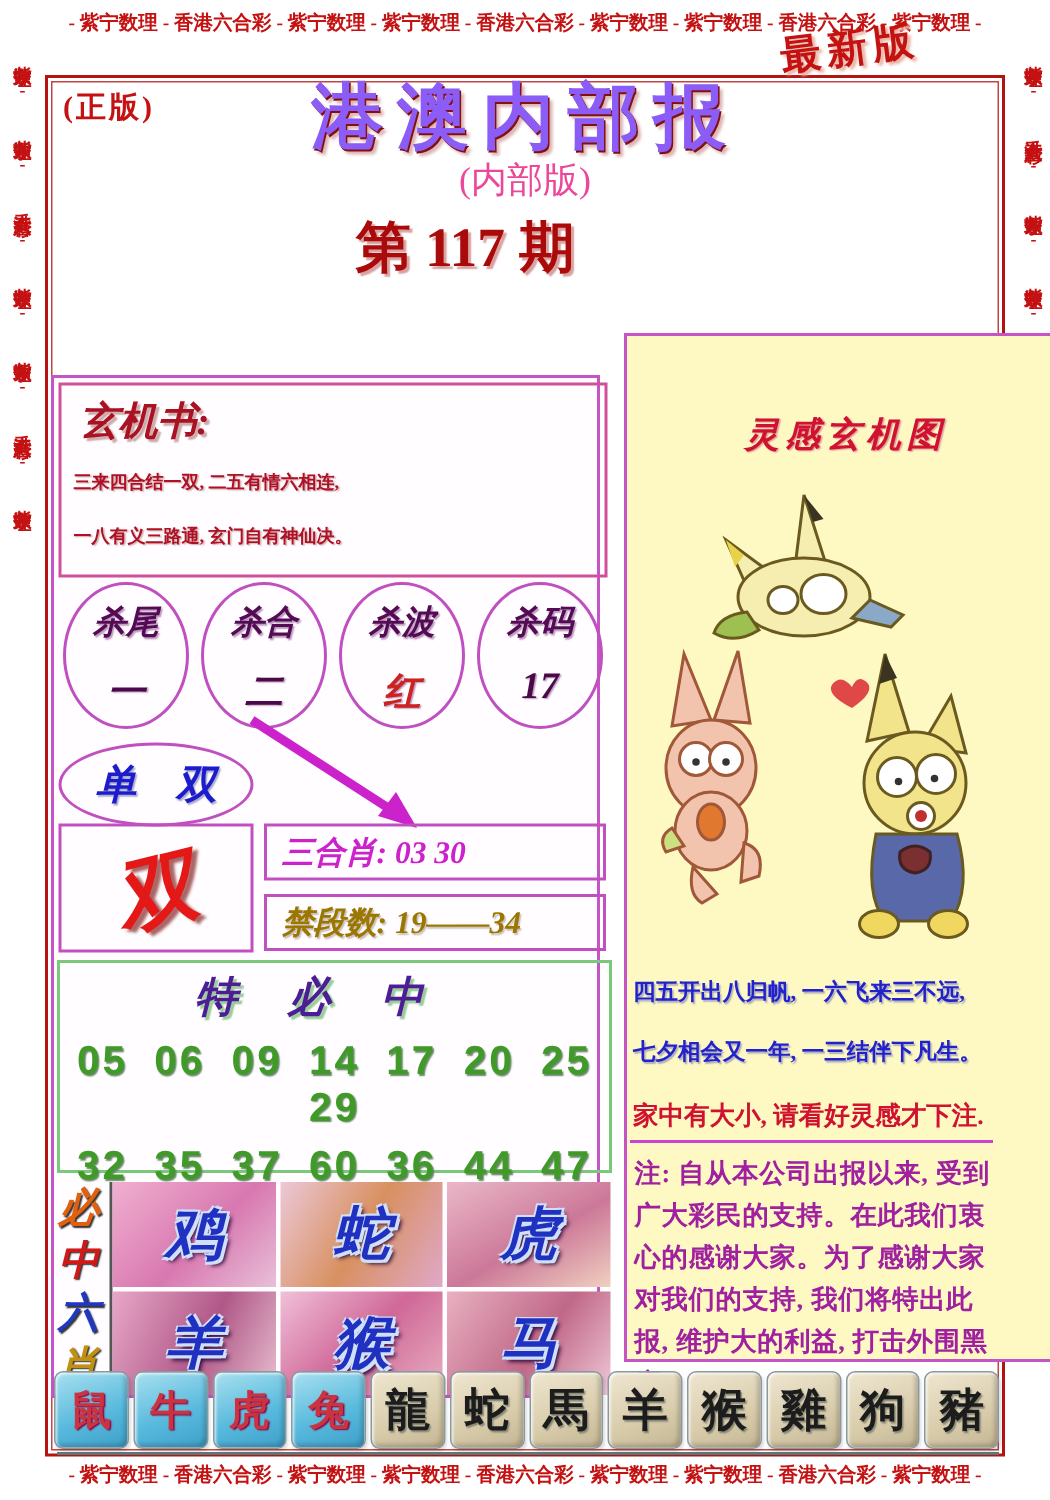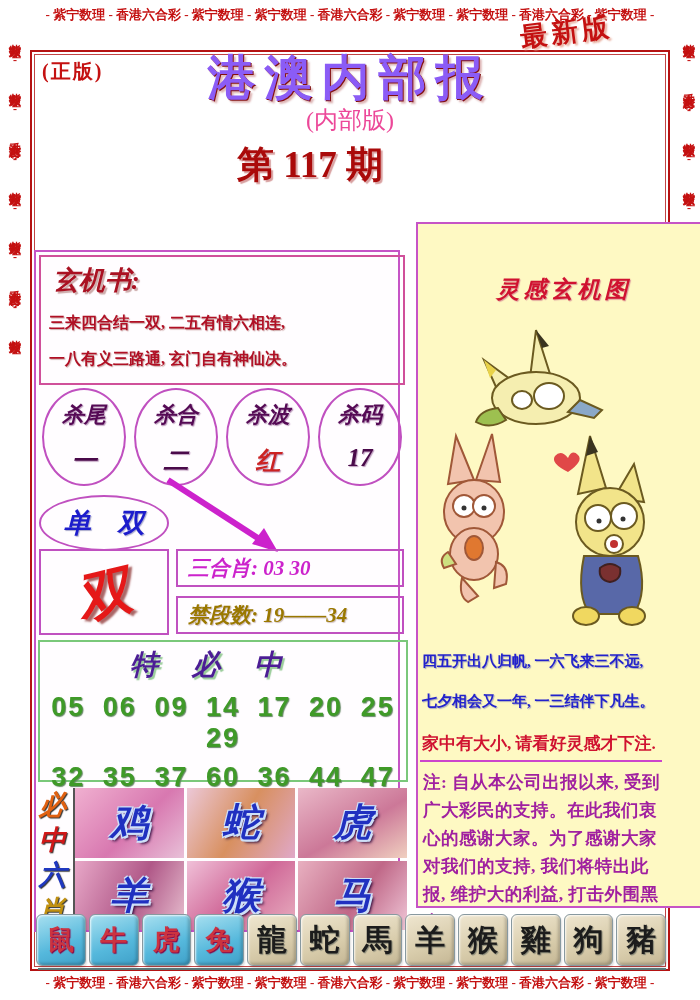--- a/index.html
+++ b/index.html
@@ -27,21 +27,21 @@
   .sub-title{position:absolute;left:0;top:104px;width:700px;text-align:center;font-size:24px;
       font-weight:normal;color:#ec4899;}
   .issue{position:absolute;left:0;top:140px;width:620px;text-align:center;font-size:37px;
       font-weight:bold;color:#aa0a0a;text-shadow:2px 2px 1px #d8a0a0;}
   
   .left-panel{position:absolute;left:34px;top:226px;width:366px;height:682px;
       border:2px solid #c654c6;background:#fffdff;box-sizing:border-box;margin-top:24px;}
   .xuanji-box{position:absolute;left:3px;top:3px;width:362px;height:126px;border:2px solid #d0509a;}
   .xuanji-title{position:absolute;left:12px;top:6px;font-size:26px;font-weight:bold;color:#aa1122;
       font-style:italic;text-shadow:2px 2px 1px #caa;}
-  .xuanji-line{position:absolute;left:8px;width:350px;font-size:16px;font-weight:bold;color:#b01025;
+  .xuanji-line{position:absolute;left:8px;width:350px;font-size:12px;font-weight:bold;color:#b01025;
       text-shadow:1px 1px 1px #caa;white-space:nowrap;}
   .xl1{top:56px;} .xl2{top:92px;}
   .circle{position:absolute;top:136px;width:84px;height:98px;border:2px solid #c050c0;
       border-radius:50%;text-align:center;box-sizing:border-box;}
   .c1{left:6px;} .c2{left:98px;} .c3{left:190px;} .c4{left:282px;}
   .circle .lbl{display:block;margin-top:10px;font-size:22px;font-weight:bold;color:#550a55;
       font-style:italic;text-shadow:1px 1px 1px #b9b;}
   .circle .val{display:block;margin-top:14px;font-size:25px;font-weight:bold;color:#4a0a4a;
       font-style:italic;text-shadow:1px 1px 1px #b9b;}
   .c3 .val{color:#cc2222;}

